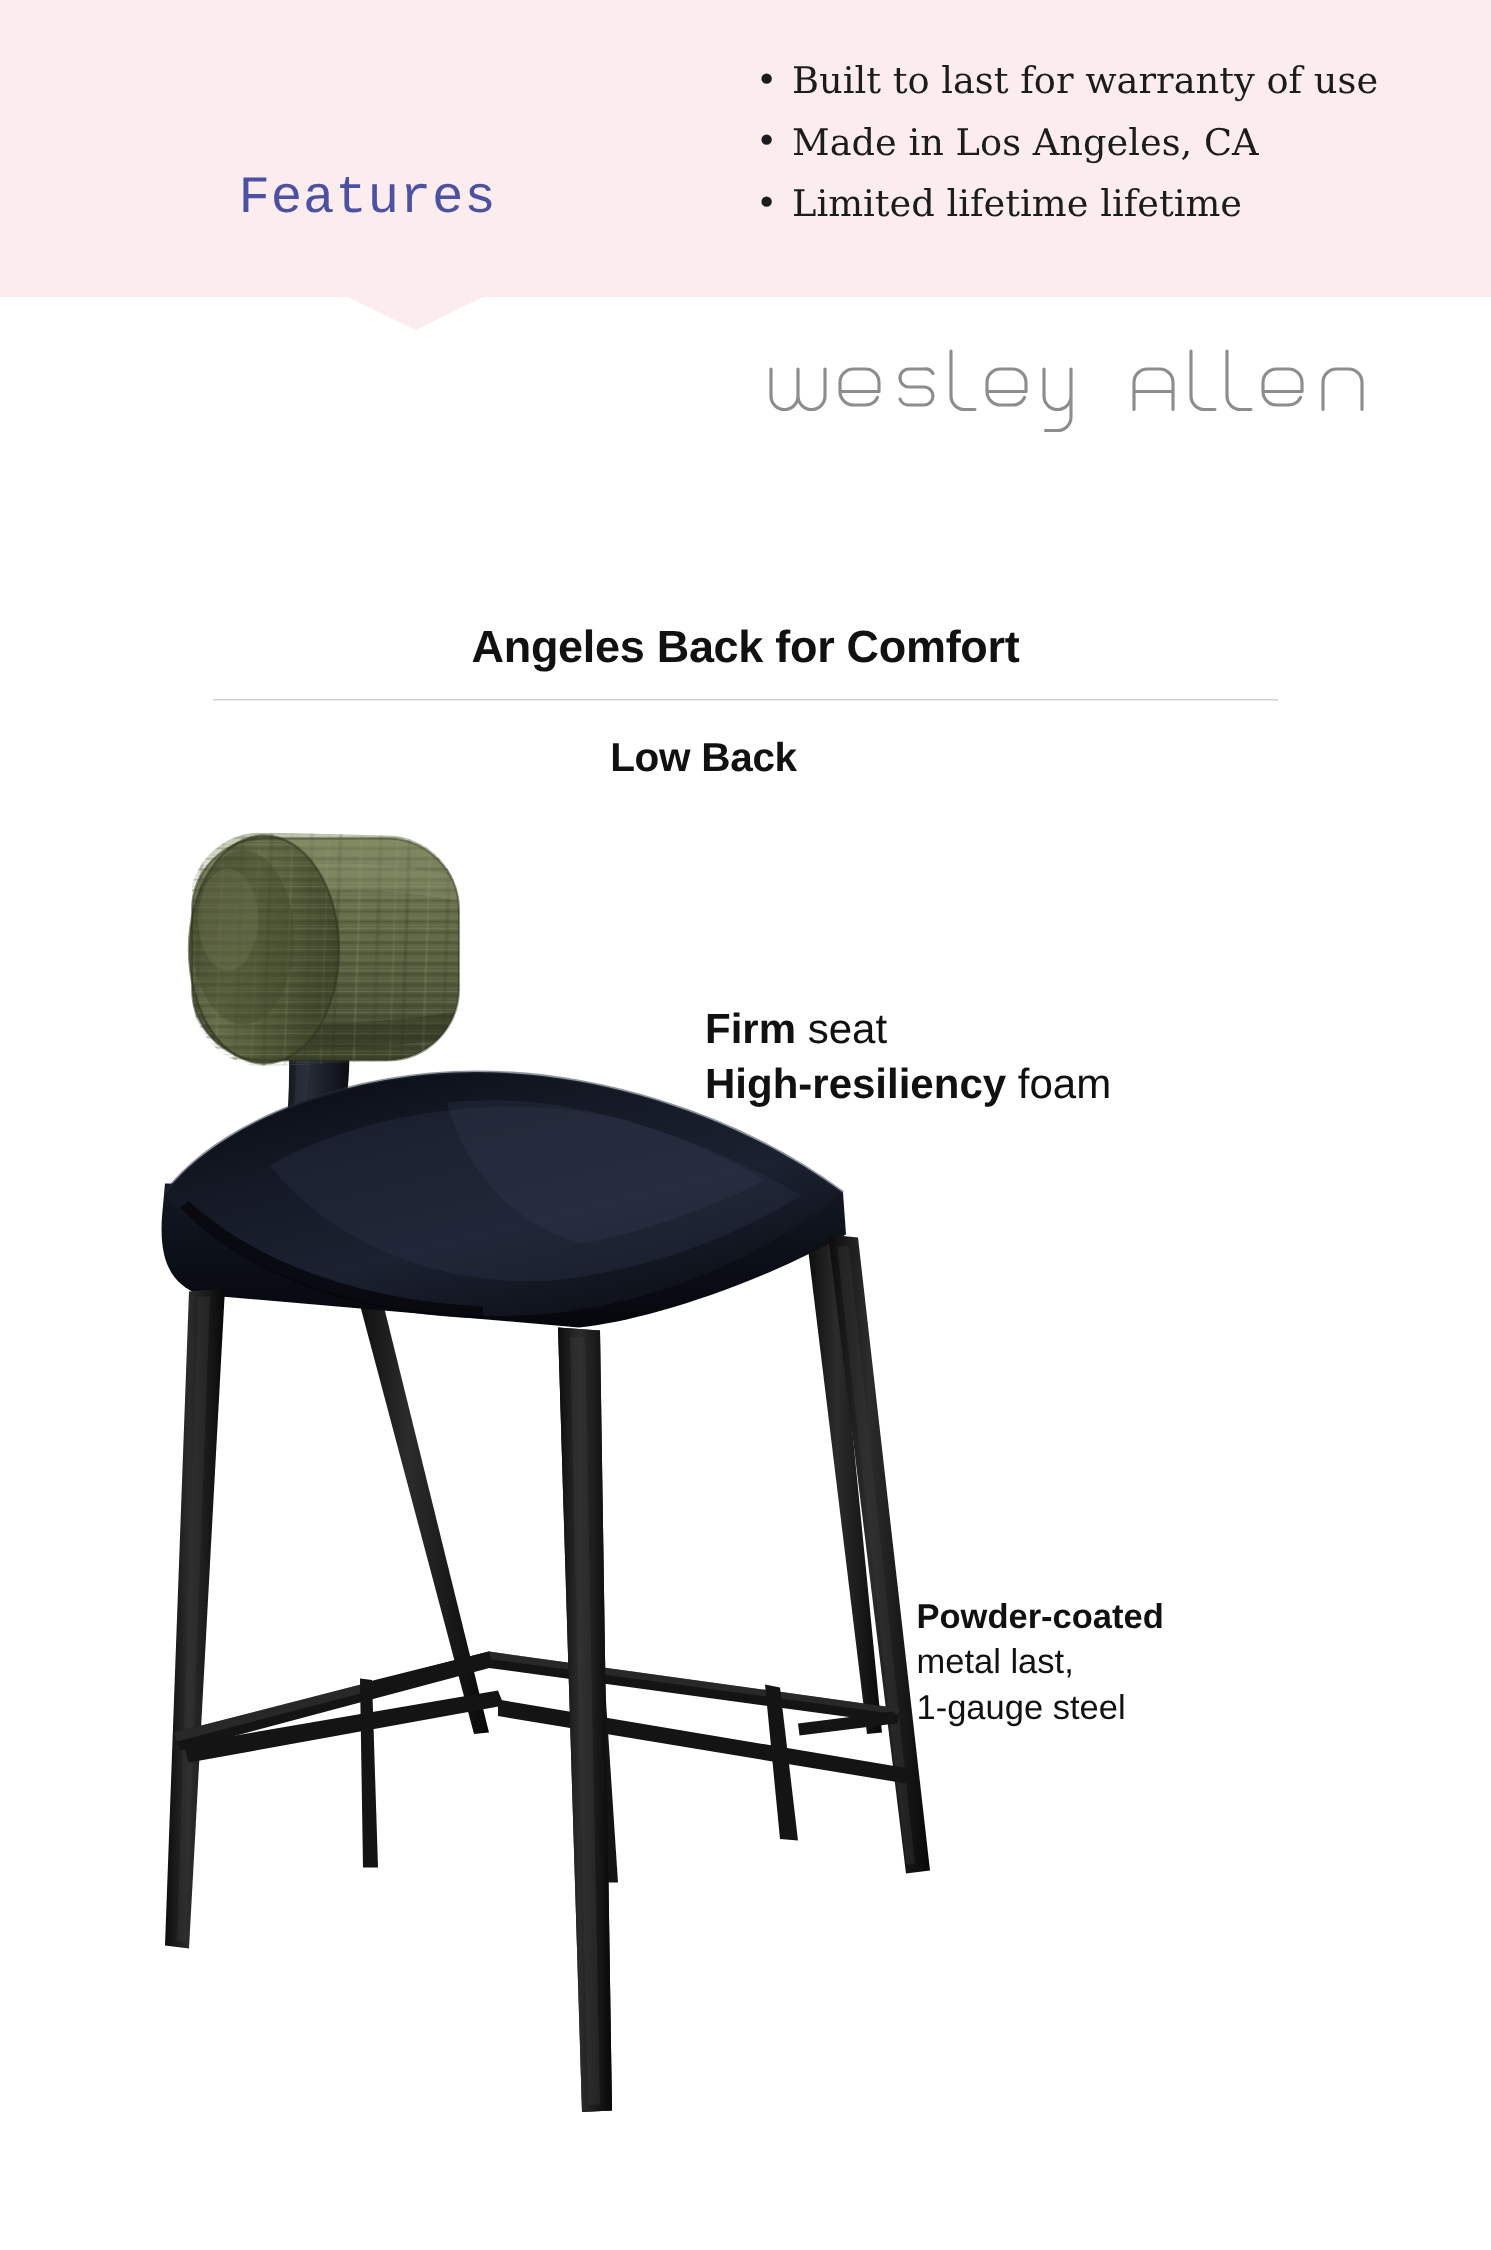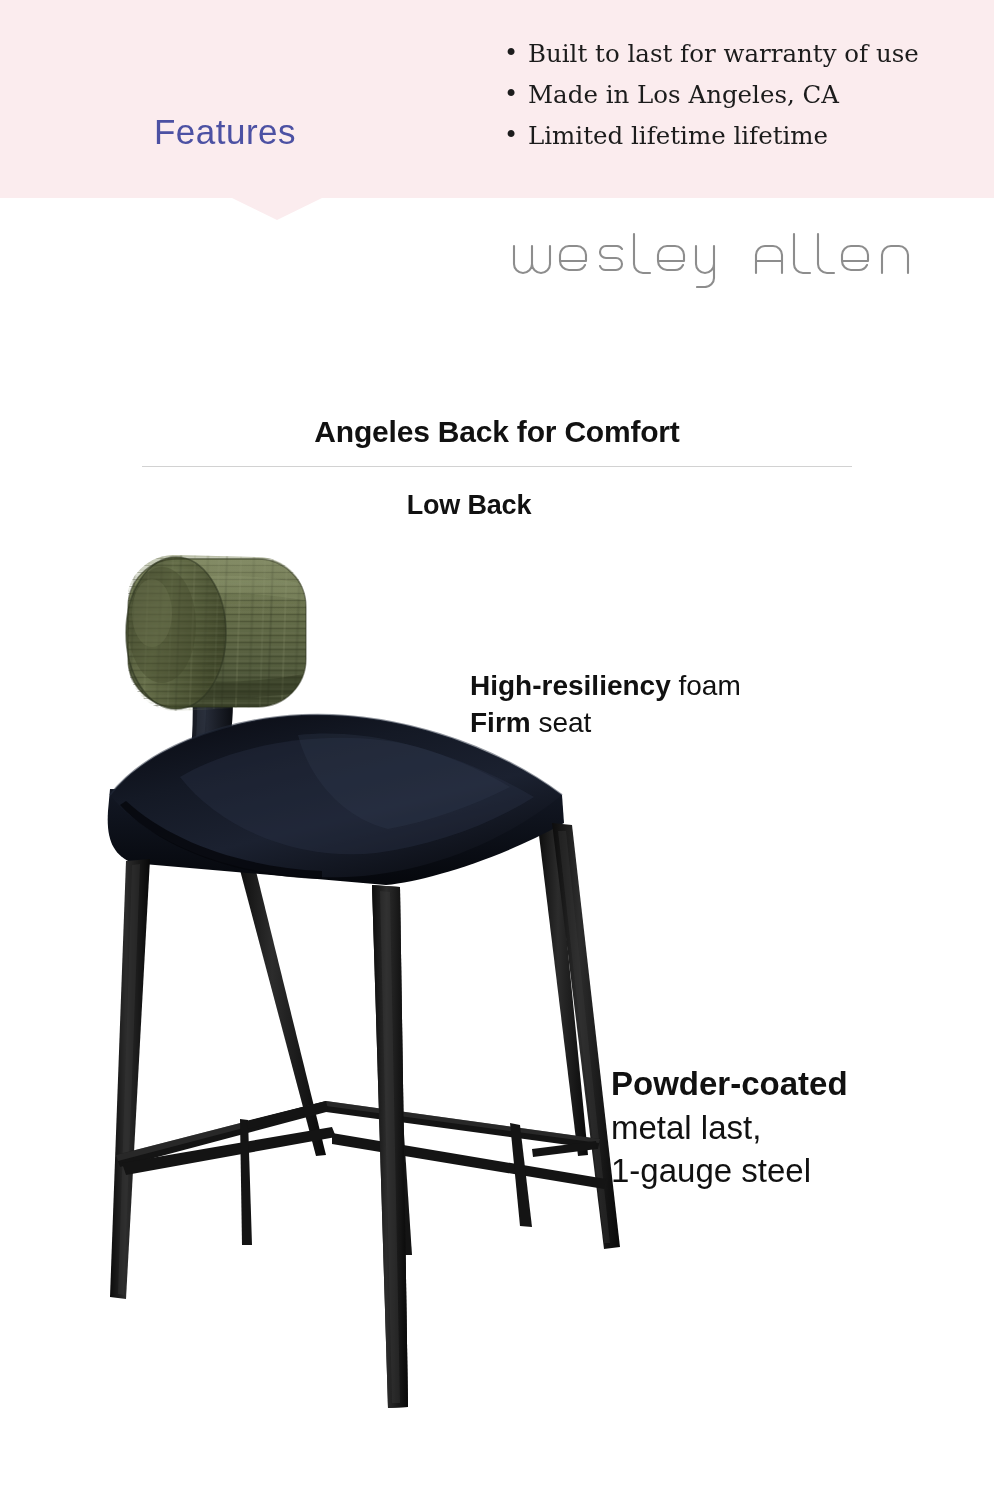--- a/index.html
+++ b/index.html
@@ -37,26 +37,27 @@
     border-left: 45px solid transparent;
     border-right: 45px solid transparent;
     border-top: 22px solid #fbecee;
   }
   .features-title {
     position: absolute;
     left: 0;
     top: 112px;
     width: 450px;
     text-align: center;
-    font-family: Liberation Sans, sans-serif;
+    font-family: Liberation Mono, monospace;
     font-size: 35px;
     font-weight: 400;
     letter-spacing: 0.5px;
     color: #4c51a3;
     white-space: nowrap;
+    padding-left: 20px;
   }
   .features-list {
     position: absolute;
     left: 498px;
     top: 33px;
     margin: 0;
     padding: 0;
     list-style: none;
   }
   .features-list li {
@@ -126,21 +127,21 @@
     line-height: 1.32;
   }
   .callout-foam {
     left: 470px;
     top: 668px;
     font-size: 28px;
   }
   .callout-frame {
     left: 611px;
     top: 1062px;
-    font-size: 33px;
+    font-size: 23px;
   }
   .callout b { font-weight: bold; }
   .callout span.light { font-weight: 400; }
   .callout .line { display: block; white-space: nowrap; }
 
   
   .chair {
     position: absolute;
     left: 40px;
     top: 555px;
@@ -347,22 +348,22 @@
 
         <path d="M 492 594 L 556 586 L 557 594 L 493 602 Z"></path>
       </g>
 
       <path d="M 332 330 L 360 332 L 368 852 L 348 853 Z" fill="url(#legGrad)"></path>
       <path d="M 340 336 L 350 337 L 360 848 L 352 848 Z" fill="#3a3a3a" opacity="0.42"></path>
     </svg>
   </div>
 
   <div class="callout callout-foam">
+    <span class="line"><b>Firm</b><span class="light"> seat</span></span>
     <span class="line"><b>High-resiliency</b><span class="light"> foam</span></span>
-    <span class="line"><b>Firm</b><span class="light"> seat</span></span>
   </div>
 
   <div class="callout callout-frame">
     <span class="line"><b>Powder-coated</b></span>
     <span class="line light">metal last,</span>
     <span class="line light">1-gauge steel</span>
   </div>
 
 </div>
 

